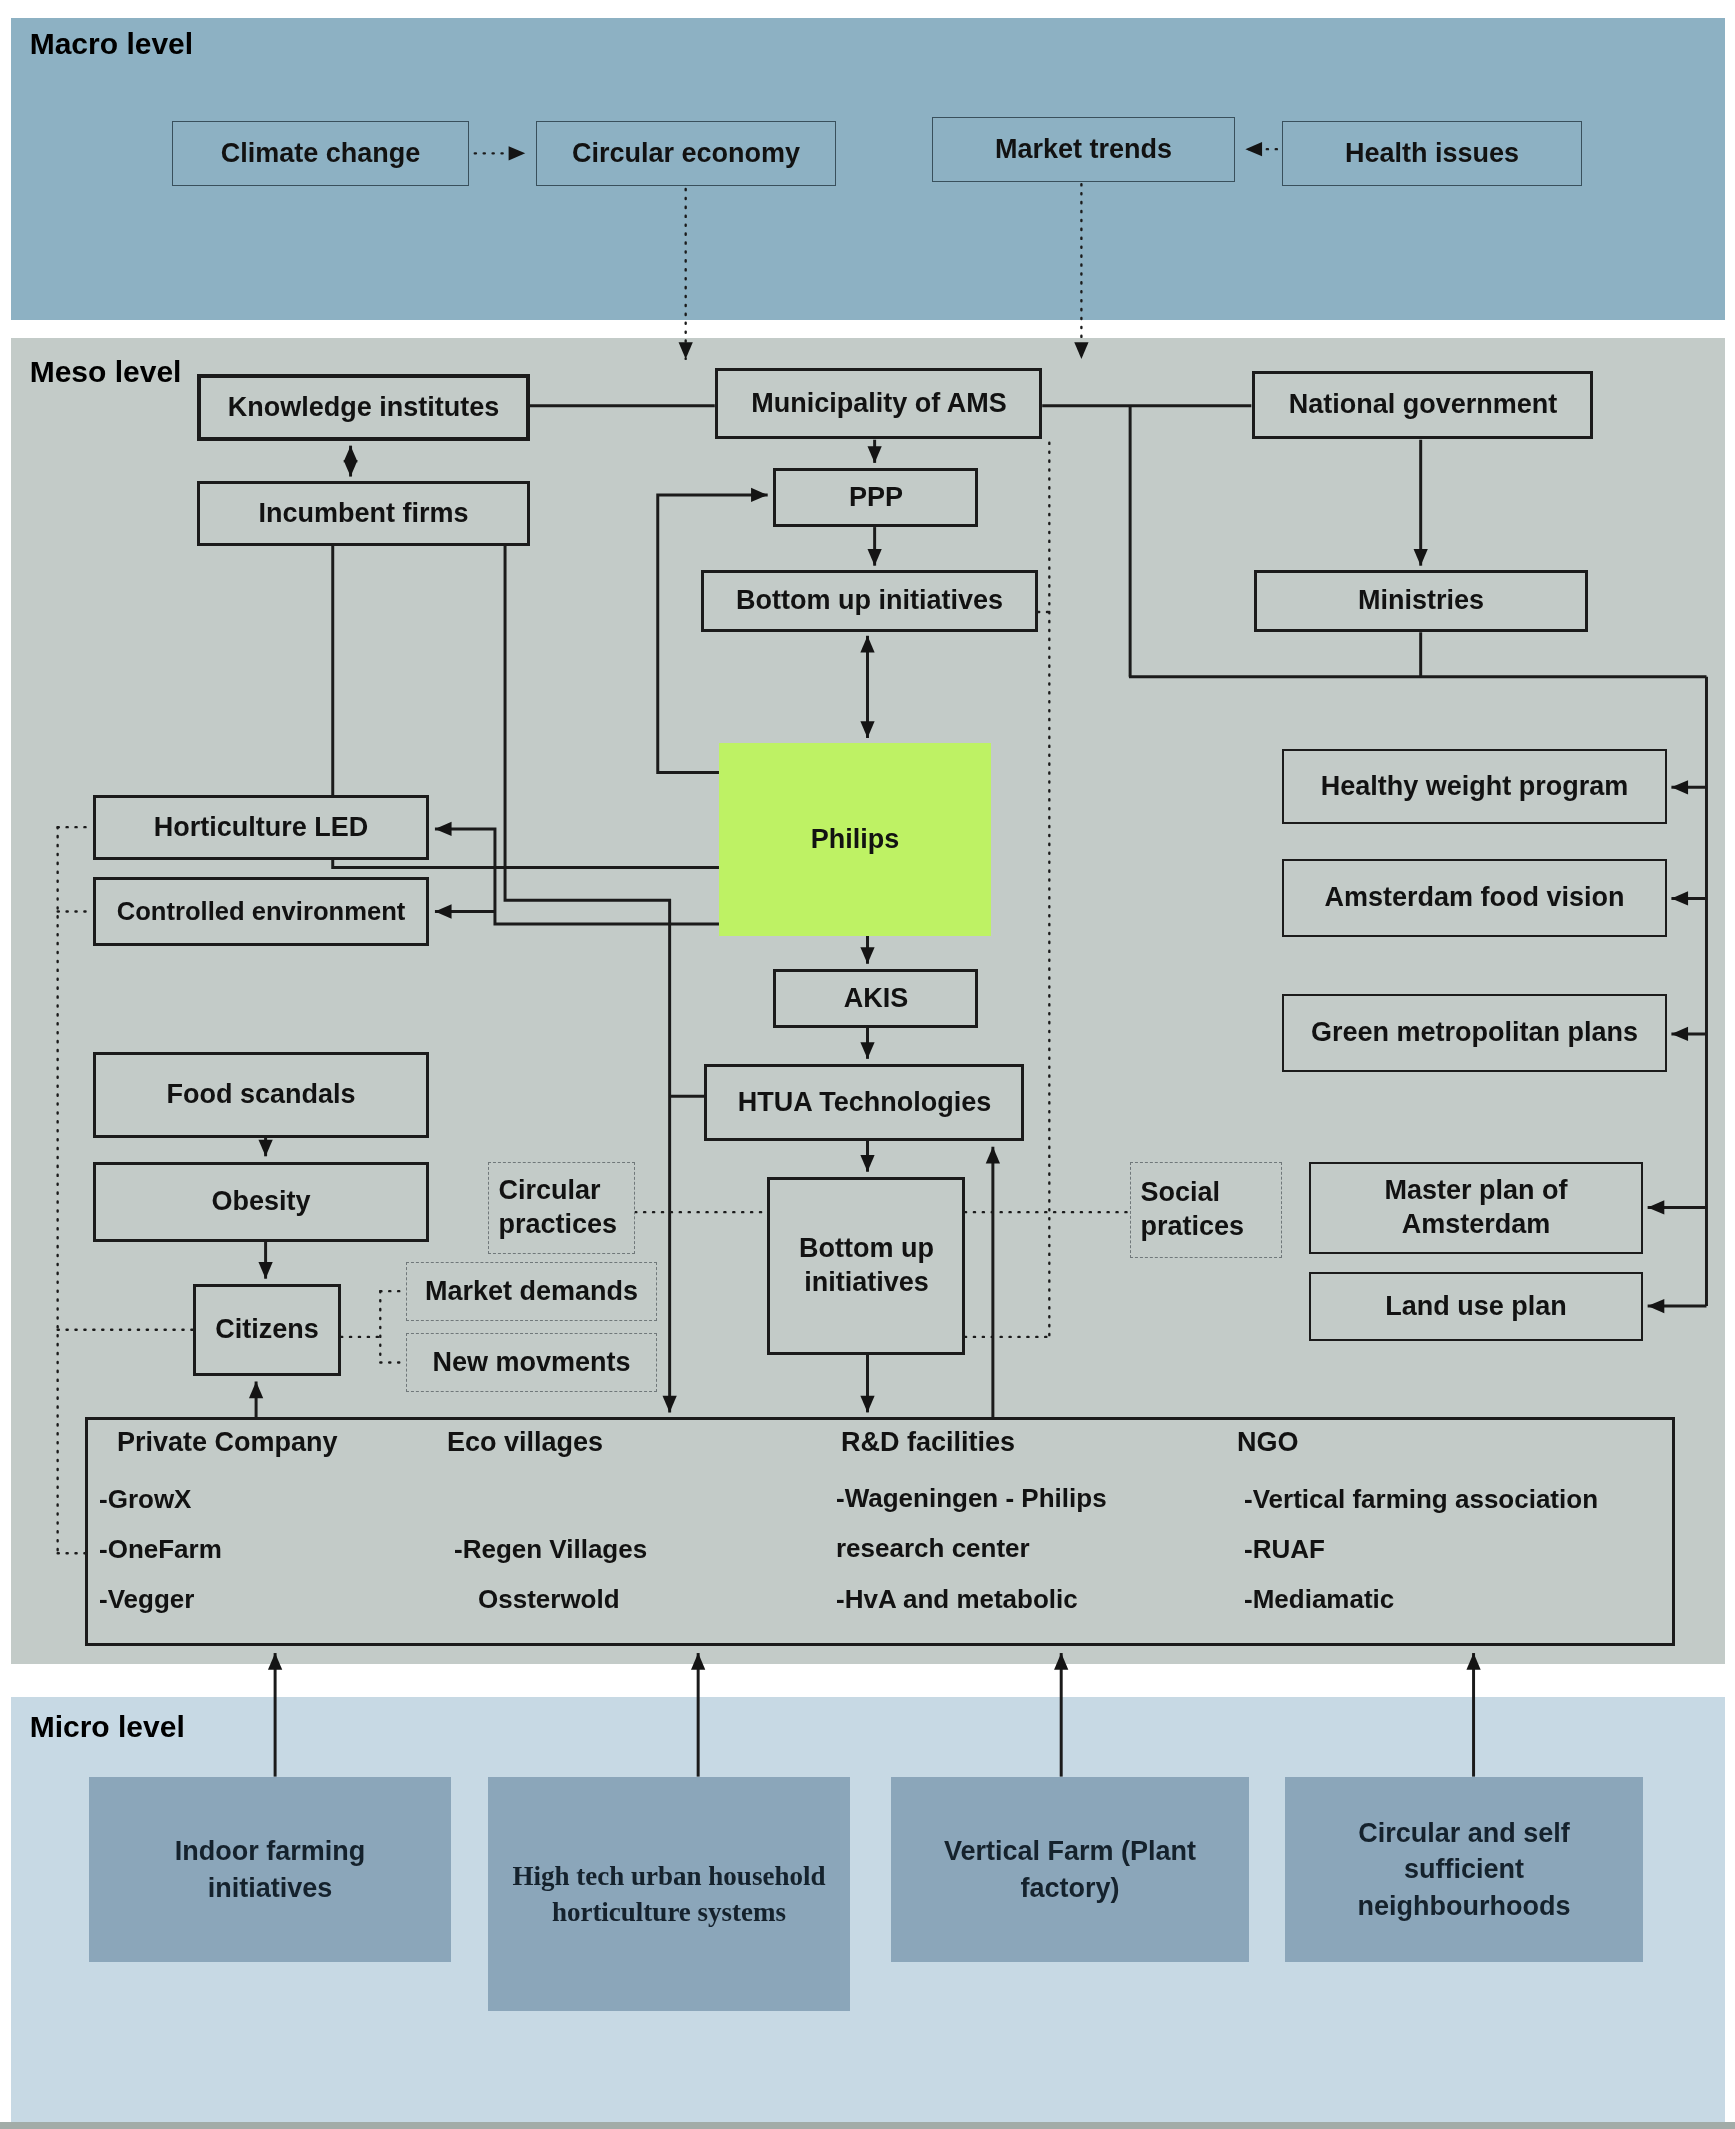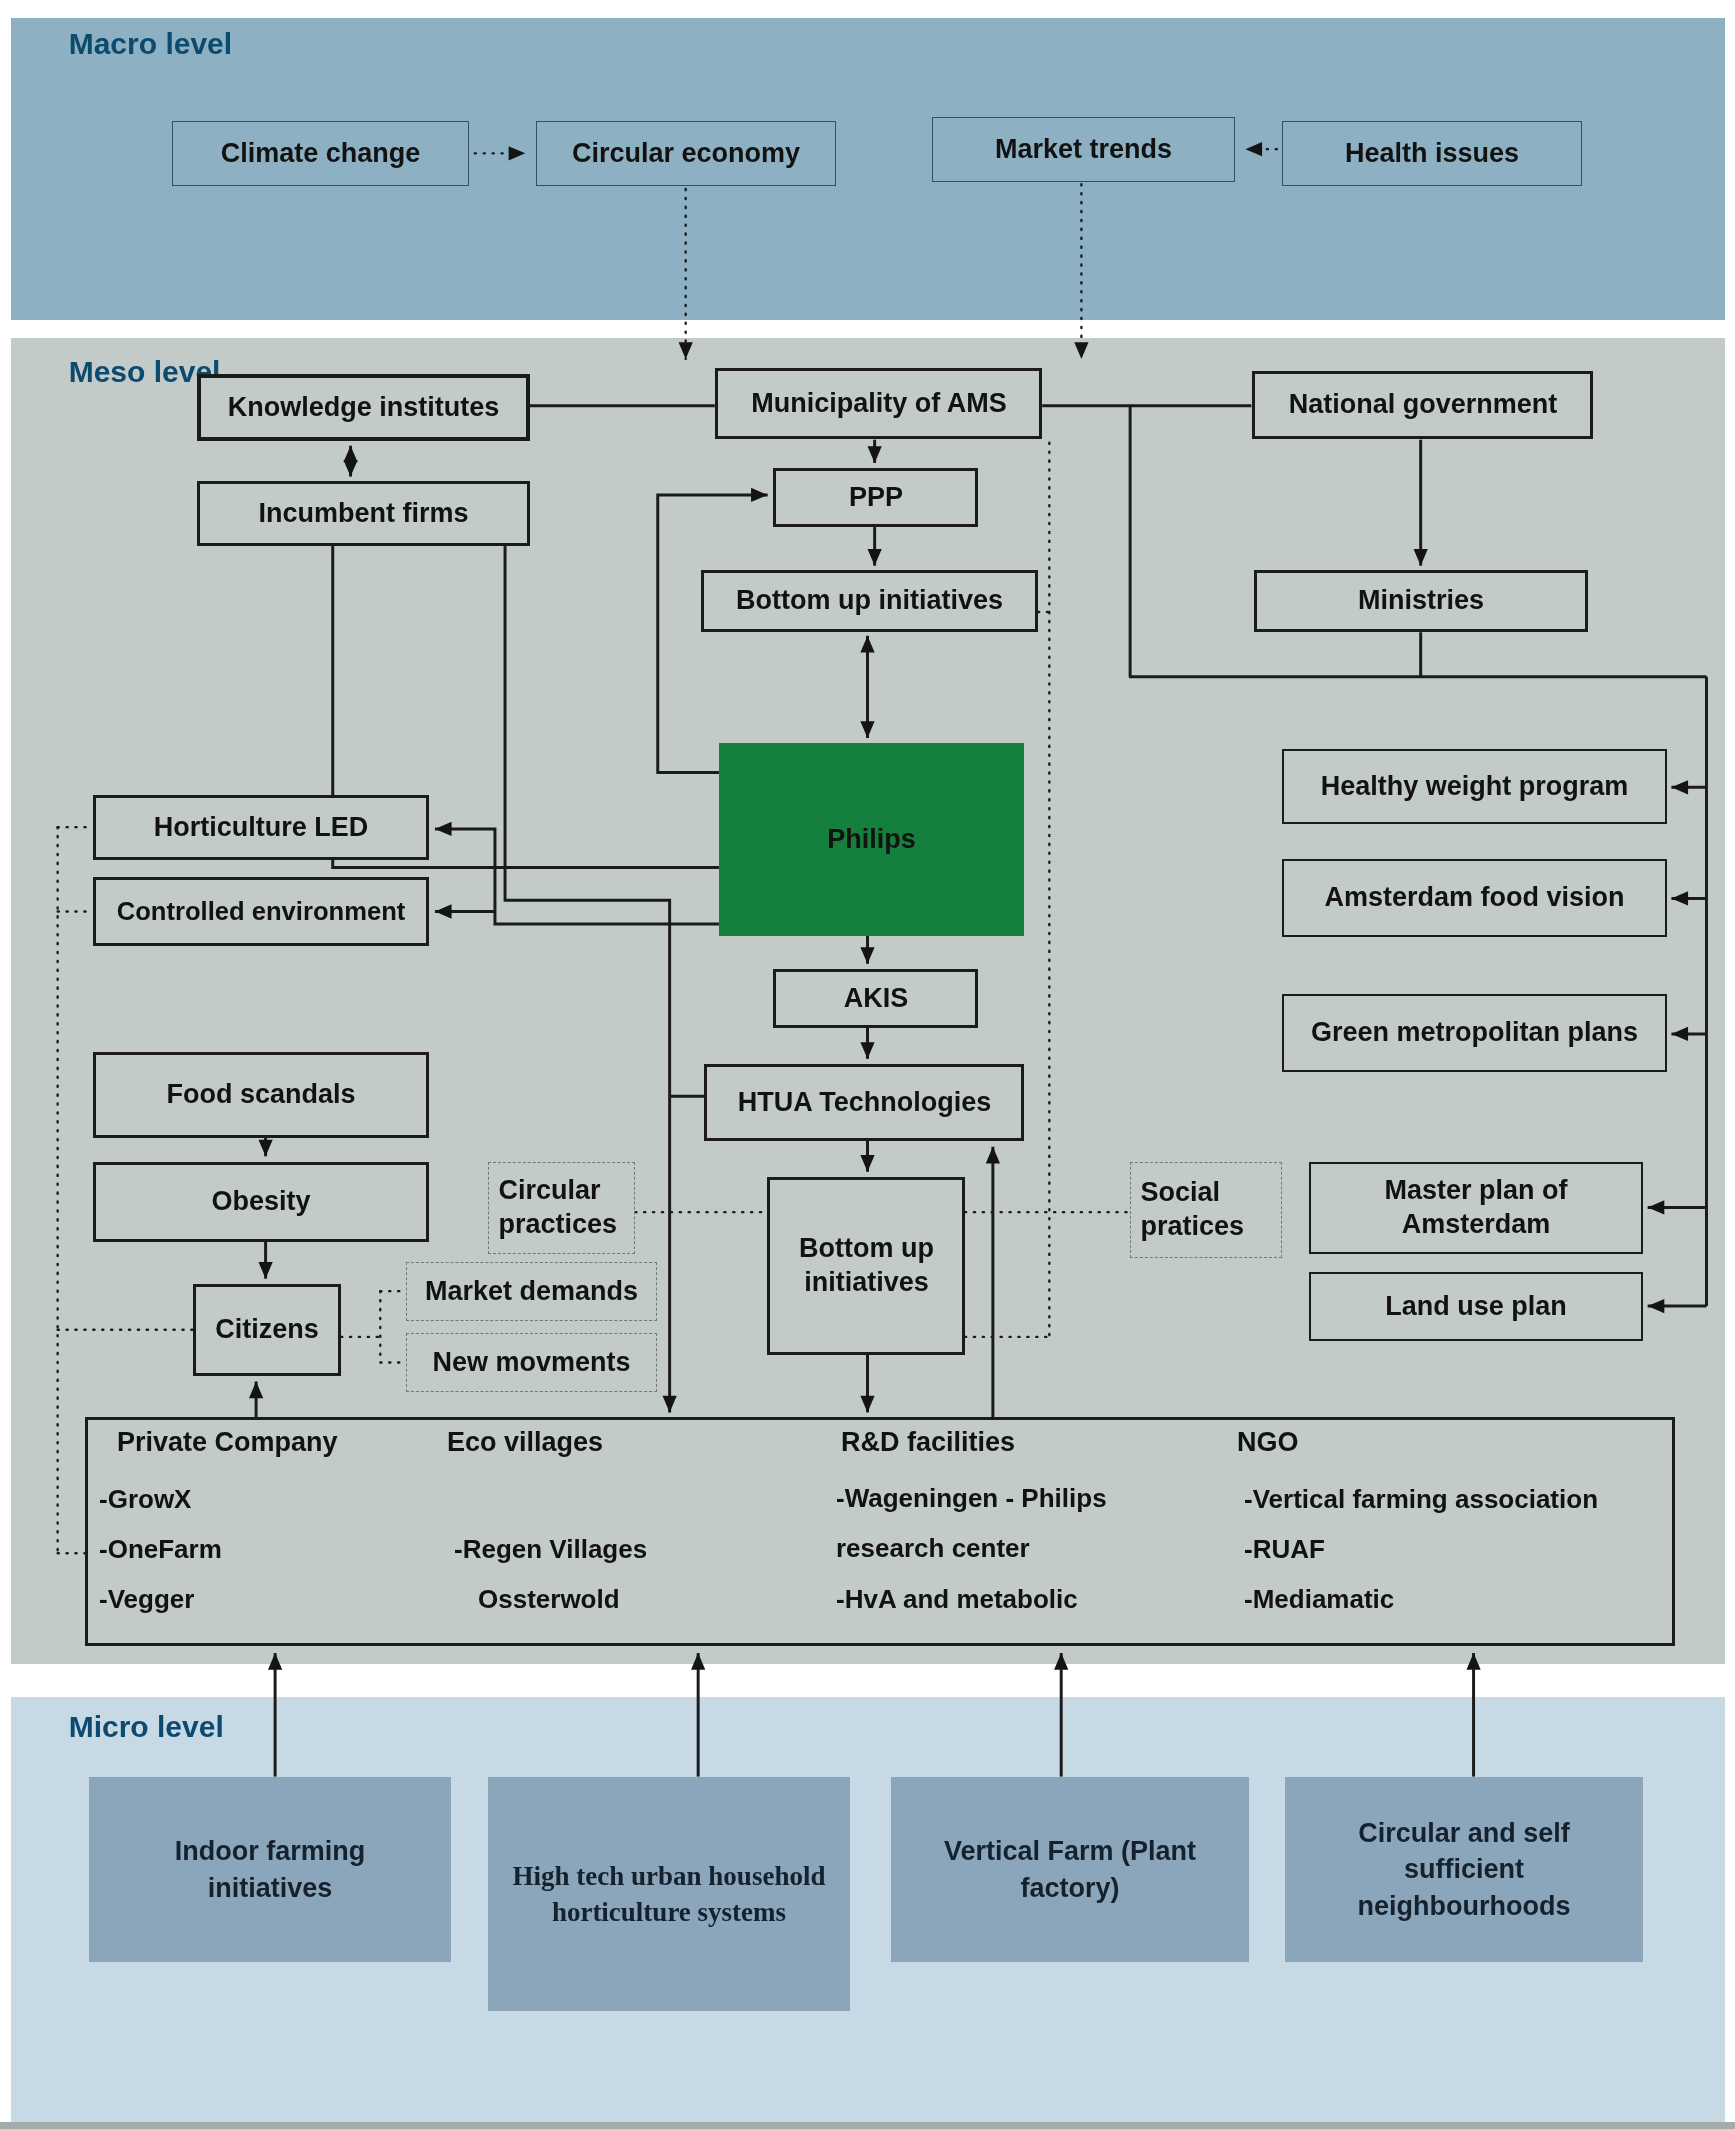--- a/index.html
+++ b/index.html
@@ -1,21 +1,21 @@
 <!DOCTYPE html>
 <html style="font-size:9.5px"><head>
 <meta charset="utf-8">
 <style>
   html,body{margin:0;padding:0;background:#ffffff;}
   .canvas{
     position:relative;width:1735px;height:2129px;background:#ffffff;overflow:hidden;
     font-family:"Liberation Sans","DejaVu Sans",sans-serif;color:#121212;
   }
   .band{position:absolute;left:10.7px;width:1714px;}
-  .band-label{position:absolute;left:19px;font-size:30px;font-weight:bold;color:#0c4a6e;margin-left:39px;}
+  .band-label{position:absolute;left:19px;font-size:30px;font-weight:bold;color:#000000;}
   .wires{position:absolute;left:0;top:0;width:1735px;height:2129px;pointer-events:none;z-index:3;}
   .node{
     position:absolute;box-sizing:border-box;z-index:5;
     display:flex;align-items:center;justify-content:center;text-align:center;
     font-size:27px;font-weight:bold;line-height:1.25;color:#121212;
     border:3px solid #1b1b1b;background:#c3cbc8;padding:2.4px 6px;
   }
   .b4{border-width:2.4px;} .b6{border-width:3.6px;padding-left:7px;} .b8{border-width:4.8px;}
   .macro-node{border:1.8px solid #39505c;background:#8db1c3;}
   .dashedbox{border:1.8px dashed #70787a;background:#c3cbc8;}
@@ -115,21 +115,21 @@
   <div class="node macro-node" style="left:536px;top:121px;width:300px;height:65px;">Circular economy</div>
   <div class="node macro-node" style="left:932px;top:117px;width:303px;height:65px;">Market trends</div>
   <div class="node macro-node" style="left:1282px;top:121px;width:300px;height:65px;">Health issues</div>
 
   <div class="node b8" style="left:197px;top:374px;width:333px;height:67px;">Knowledge institutes</div>
   <div class="node b6" style="left:715px;top:368px;width:327px;height:71px;">Municipality of AMS</div>
   <div class="node b6" style="left:1252px;top:371px;width:341px;height:68px;">National government</div>
   <div class="node" style="left:197px;top:481px;width:333px;height:65px;">Incumbent firms</div>
   <div class="node b6" style="left:773px;top:468px;width:205px;height:59px;">PPP</div>
   <div class="node" style="left:701px;top:570px;width:337px;height:62px;">Bottom up initiatives</div>
-  <div class="node noborder" style="left: 719px; top: 743px; width: 305px; height: 193px; background: #15803d;">Philips</div>
+  <div class="node noborder" style="left: 719px; top: 743px; width: 272px; height: 193px; background: #bef264;">Philips</div>
   <div class="node" style="left:1254px;top:570px;width:334px;height:62px;">Ministries</div>
   <div class="node b4" style="left:1282px;top:749px;width:385px;height:75px;">Healthy weight program</div>
   <div class="node b4" style="left:1282px;top:859px;width:385px;height:78px;">Amsterdam food vision</div>
   <div class="node b4" style="left:1282px;top:994px;width:385px;height:78px;">Green metropolitan plans</div>
   <div class="node" style="left:93px;top:795px;width:336px;height:65px;">Horticulture LED</div>
   <div class="node" style="left:93px;top:877px;width:336px;height:69px;font-size:25.6px;">Controlled environment</div>
   <div class="node b6" style="left:773px;top:969px;width:205px;height:59px;">AKIS</div>
   <div class="node b6" style="left:704px;top:1064px;width:320px;height:77px;">HTUA Technologies</div>
   <div class="node" style="left:93px;top:1052px;width:336px;height:86px;">Food scandals</div>
   <div class="node" style="left:93px;top:1162px;width:336px;height:80px;">Obesity</div>

